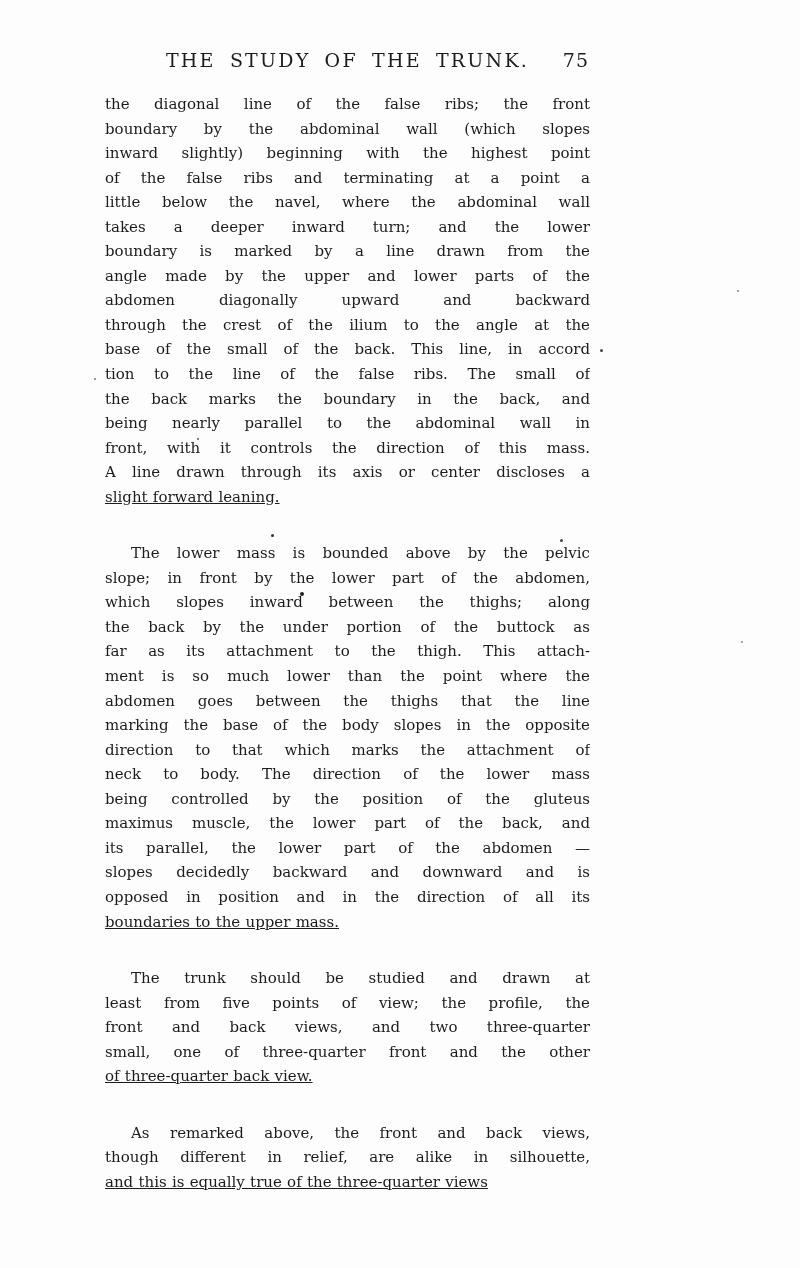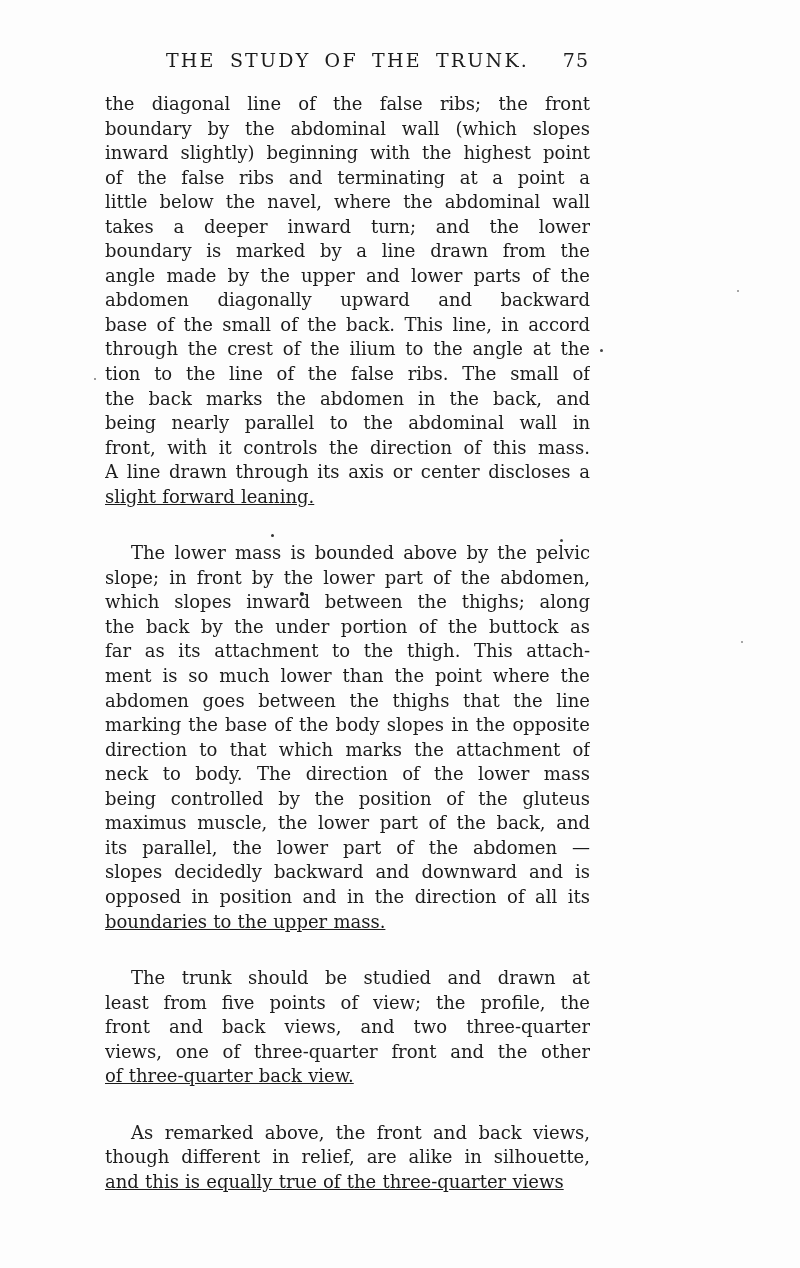--- a/index.html
+++ b/index.html
@@ -36,21 +36,21 @@
     font-size: 19px;
     letter-spacing: 1px;
     line-height: 19px;
   }
   .text-column {
     position: absolute;
     left: 105px; top: 92px;
     width: 485px;
   }
   .line {
-    font-size: 18px;
+    font-size: 15px;
     line-height: 24.55px;
     text-align: justify;
     text-align-last: justify;
     word-spacing: 0.5px;
     white-space: normal;
     overflow: hidden;
     height: 24.55px;
   }
   .line.last { text-align-last: left; text-decoration: underline; }
   .line.indent { text-indent: 26px; margin-top: 32px; }
@@ -73,24 +73,24 @@
 
   <div class="line">the diagonal line of the false ribs; the front</div>
       <div class="line">boundary by the abdominal wall (which slopes</div>
       <div class="line">inward slightly) beginning with the highest point</div>
       <div class="line">of the false ribs and terminating at a point a</div>
       <div class="line">little below the navel, where the abdominal wall</div>
       <div class="line">takes a deeper inward turn; and the lower</div>
       <div class="line">boundary is marked by a line drawn from the</div>
       <div class="line">angle made by the upper and lower parts of the</div>
       <div class="line">abdomen diagonally upward and backward</div>
+      <div class="line">through the crest of the ilium to the angle at the</div>
       <div class="line">base of the small of the back. This line, in accord</div>
-      <div class="line">through the crest of the ilium to the angle at the</div>
       <div class="line">tion to the line of the false ribs. The small of</div>
-      <div class="line">the back marks the abdomen in the back, and</div>
+      <div class="line">the back marks the boundary in the back, and</div>
       <div class="line">being nearly parallel to the abdominal wall in</div>
       <div class="line">front, with it controls the direction of this mass.</div>
       <div class="line">A line drawn through its axis or center discloses a</div>
       <div class="line last">slight forward leaning.</div>
       <div class="line indent">The lower mass is bounded above by the pelvic</div>
       <div class="line">slope; in front by the lower part of the abdomen,</div>
       <div class="line">which slopes inward between the thighs; along</div>
       <div class="line">the back by the under portion of the buttock as</div>
       <div class="line">far as its attachment to the thigh. This attach-</div>
       <div class="line">ment is so much lower than the point where the</div>
@@ -100,21 +100,21 @@
       <div class="line">neck to body. The direction of the lower mass</div>
       <div class="line">being controlled by the position of the gluteus</div>
       <div class="line">maximus muscle, the lower part of the back, and</div>
       <div class="line">its parallel, the lower part of the abdomen —</div>
       <div class="line">slopes decidedly backward and downward and is</div>
       <div class="line">opposed in position and in the direction of all its</div>
       <div class="line last">boundaries to the upper mass.</div>
       <div class="line indent">The trunk should be studied and drawn at</div>
       <div class="line">least from five points of view; the profile, the</div>
       <div class="line">front and back views, and two three-quarter</div>
-      <div class="line">views, one of three-quarter front and the other</div>
+      <div class="line">small, one of three-quarter front and the other</div>
       <div class="line last">of three-quarter back view.</div>
       <div class="line indent">As remarked above, the front and back views,</div>
       <div class="line">though different in relief, are alike in silhouette,</div>
       <div class="line last">and this is equally true of the three-quarter views</div>
     </div>
 
 <div class="speck" style="left: 600px; top: 349px; width: 3px; height: 3px; background: rgb(68, 68, 68);"></div>
     <div class="speck" style="left: 300px; top: 592px; width: 4px; height: 4px; background: rgb(34, 34, 34);"></div>
     <div class="speck" style="left: 197px; top: 438px; width: 2px; height: 2px; background: rgb(85, 85, 85);"></div>
     <div class="speck" style="left: 560px; top: 539px; width: 3px; height: 3px; background: rgb(68, 68, 68);"></div>

